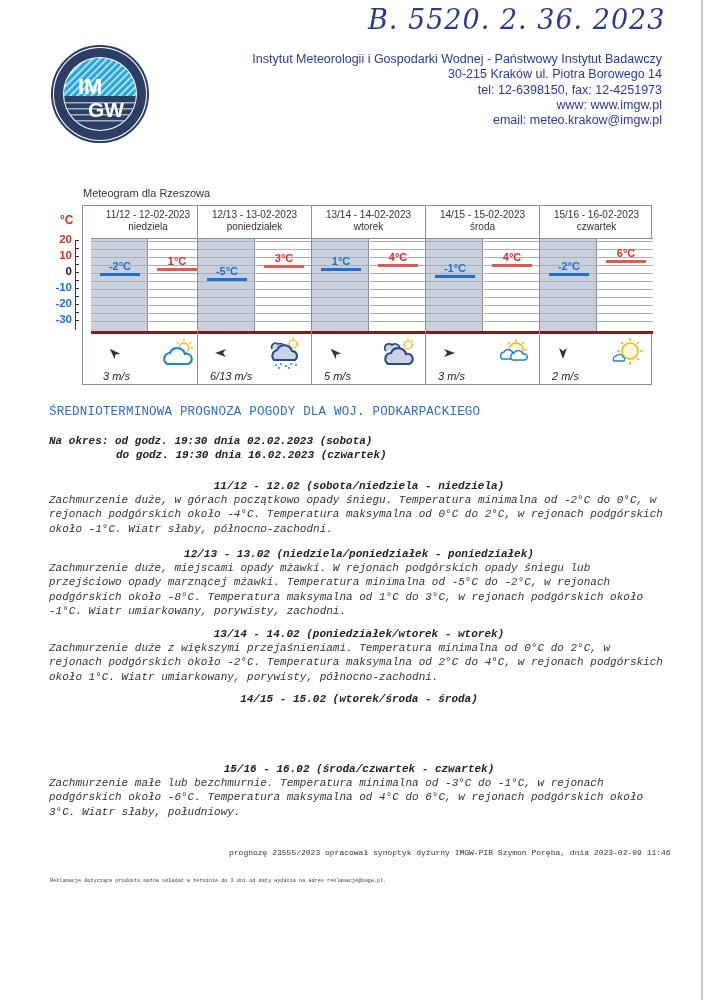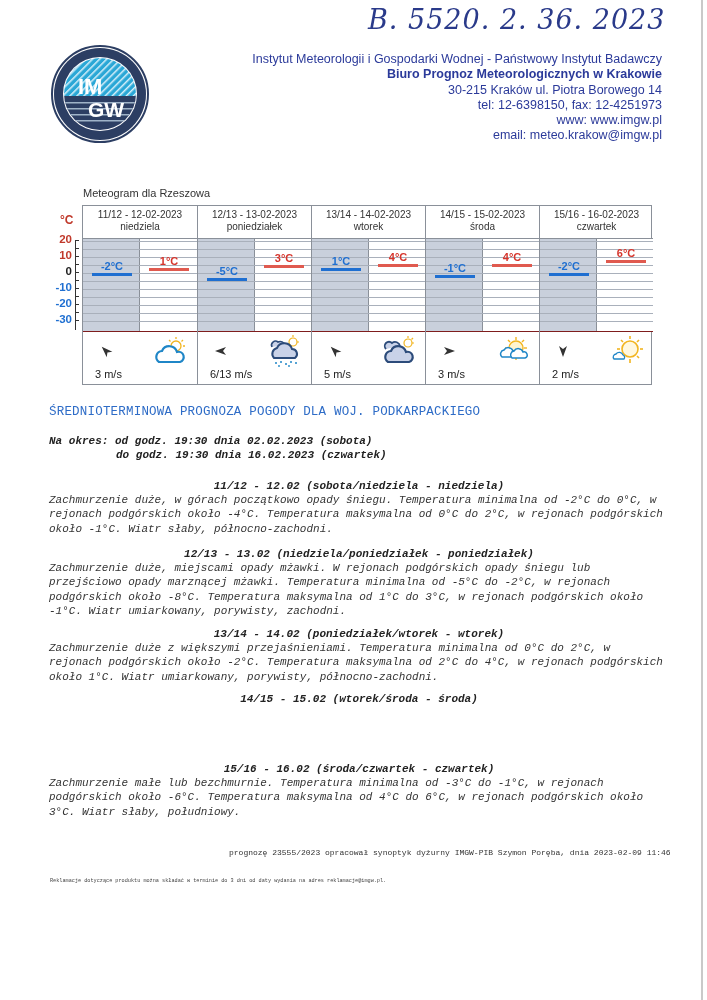--- a/index.html
+++ b/index.html
@@ -26,21 +26,21 @@
   .night { position: absolute; left: 0; top: 0; width: 57px; height: 92px; background: #c9d0dc; border-right: 1px solid #8a9099; box-sizing: border-box; }
   .day { position: absolute; left: 57px; top: 0; width: 57px; height: 92px; background: #ffffff; }
   .gridline { position: absolute; left: 0; right: 0; height: 1px; background: #a9b0bb; }
   .tlabel { position: absolute; font-size: 11px; font-weight: bold; width: 40px; text-align: center; }
   .tlabel span { display: block; }
   .tmin { color: #1f6fd1; }
   .tmax { color: #d6342b; }
   .tbar { height: 3px; margin-top: 1px; }
   .tmin .tbar { background: #1f6fd1; }
   .tmax .tbar { background: #e05a4f; }
-  .wind-area { position: absolute; top: 125px; left: 0; right: 0; height: 53px; border-top: 1px solid #7f1d1d; box-sizing: border-box; }
+  .wind-area { position: absolute; top: 125px; left: 0; right: 0; height: 53px; border-top: 3px solid #7f1d1d; box-sizing: border-box; font-style: italic; }
   .wind-arrow { position: absolute; left: 16px; top: 12px; width: 14px; height: 14px; }
   .wind-speed { position: absolute; left: 12px; top: 36px; font-size: 11px; color: #222; }
   .wx-icon { position: absolute; left: 70px; top: 3px; width: 34px; height: 32px; }
 
   .axis { position: absolute; left: 52px; top: 205px; width: 30px; height: 180px; }
   .axis-unit { position: absolute; left: 8px; top: 8px; color: #c0392b; font-weight: bold; font-size: 12px; }
   .tick { position: absolute; right: 10px; font-weight: bold; font-size: 11.5px; text-align: right; }
   .tick.pos { color: #c0392b; }
   .tick.zero { color: #222; }
   .tick.neg { color: #1f6fd1; }
@@ -85,21 +85,20 @@
     <rect x="10" y="64" width="80" height="1.5" fill="#9fb3c8"></rect>
     <rect x="10" y="70" width="80" height="1.5" fill="#9fb3c8"></rect>
     <rect x="10" y="76" width="80" height="1.5" fill="#9fb3c8"></rect>
   </g>
   <text x="28" y="50" font-size="22" font-weight="bold" fill="#ffffff" font-family="Liberation Sans, sans-serif">IM</text>
   <text x="38" y="73" font-size="21" font-weight="bold" fill="#ffffff" font-family="Liberation Sans, sans-serif">GW</text>
 </svg>
 
 <div class="inst">
   <div>Instytut Meteorologii i Gospodarki Wodnej - Państwowy Instytut Badawczy</div>
-  <div class="bold">Biuro Prognoz Meteorologicznych w Krakowie</div>
   <div>30-215 Kraków ul. Piotra Borowego 14</div>
   <div>tel: 12-6398150, fax: 12-4251973</div>
   <div>www: www.imgw.pl</div>
   <div>email: meteo.krakow@imgw.pl</div>
 </div>
 
 <div class="mtitle">Meteogram dla Rzeszowa</div>
 
 <div class="axis">
   <div class="axis-unit">°C</div>
@@ -119,21 +118,21 @@
       <div class="axis-minor" style="top: 75px;"></div>
       <div class="axis-minor" style="top: 83px;"></div>
       <div class="axis-minor" style="top: 91px;"></div>
       <div class="axis-minor" style="top: 99px;"></div>
       <div class="axis-minor" style="top: 107px;"></div>
       <div class="axis-minor" style="top: 115px;"></div>
     </div>
 </div>
 
 <div class="meteo" id="meteo">
-    <div class="col" style="left: 0px; padding-left: 20px;">
+    <div class="col" style="left: 8px; padding-left: 20px;">
       <div class="col-head">
         <div>11/12 - 12-02-2023</div>
         <div>niedziela</div>
       </div>
       <div class="temp-area">
         <div class="night"></div>
         <div class="day"></div>
         <div class="gridline" style="top: 2px;"></div>
         <div class="gridline" style="top: 10px;"></div>
         <div class="gridline" style="top: 18px;"></div>

